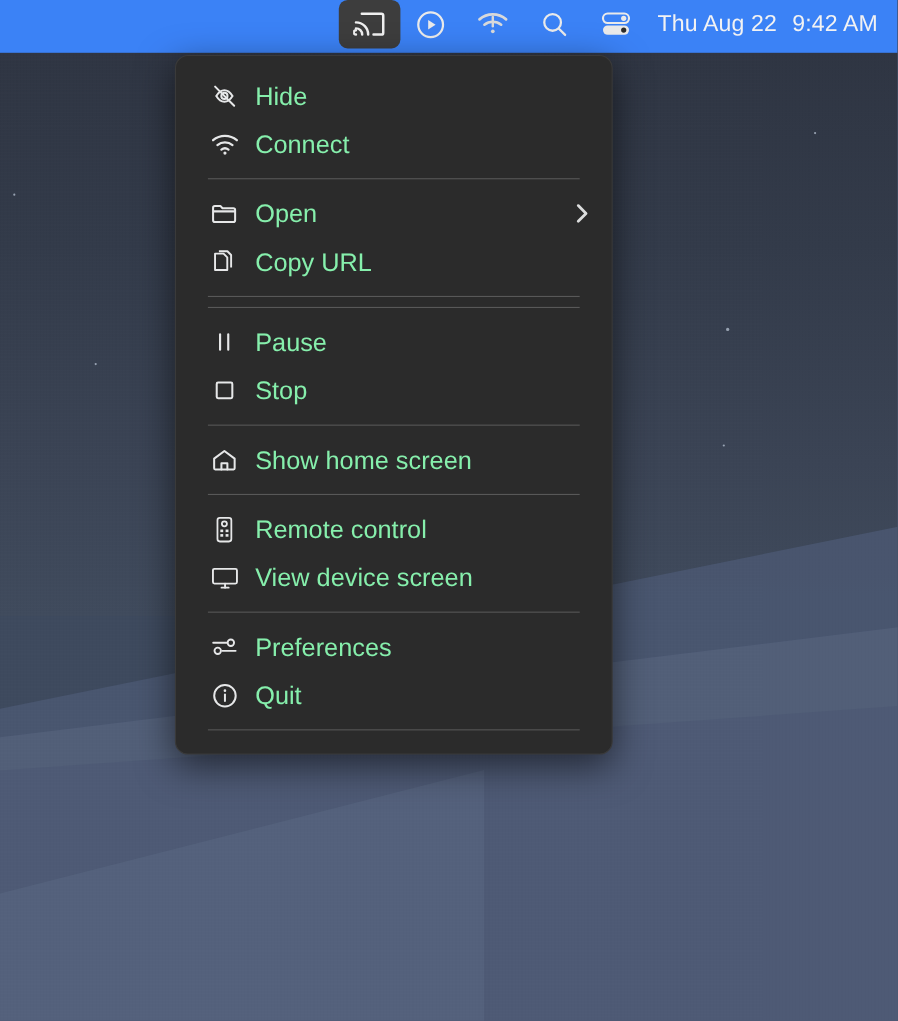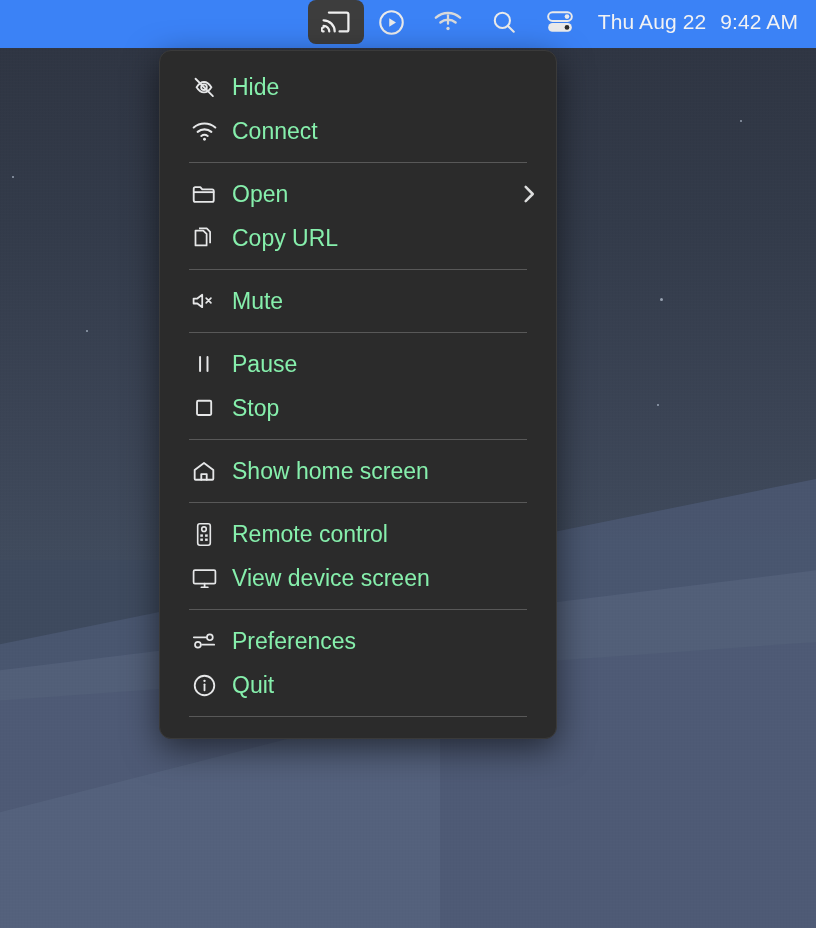--- a/index.html
+++ b/index.html
@@ -216,29 +216,20 @@
       <svg width="24" height="24" viewBox="0 0 22 22" fill="none" stroke="#e6e7e8" stroke-width="1.6" stroke-linejoin="round">
         <path d="M3.2 4.2h7.1l3.1 3.1v10.5H3.2z"></path>
         <path d="M6.4 2.2h7.1l3.1 3.1v10.5"></path>
       </svg>
     </span>
     <span class="lbl">Copy URL</span>
   </div>
 
   <div class="sep"></div>
 
-  <div class="mi">
-    <span class="ico">
-      <svg width="27" height="22" viewBox="0 0 26 20" fill="none" stroke="#e6e7e8" stroke-width="1.7" stroke-linecap="round" stroke-linejoin="round">
-        <path d="M2.5 7.6h3.6L10.8 4v12L6.1 12.4H2.5z"></path>
-        <path d="M14.6 7.2l4.6 4.6M19.2 7.2l-4.6 4.6" stroke-width="1.6"></path>
-      </svg>
-    </span>
-    <span class="lbl">Mute</span>
-  </div>
 
   <div class="sep"></div>
 
 
   <div class="mi">
     <span class="ico">
       <svg width="24" height="22" viewBox="0 0 22 20" fill="none" stroke="#e6e7e8" stroke-width="1.8" stroke-linecap="round">
         <path d="M7.4 3.6v12.8"></path>
         <path d="M14.2 3.6v12.8"></path>
       </svg>

